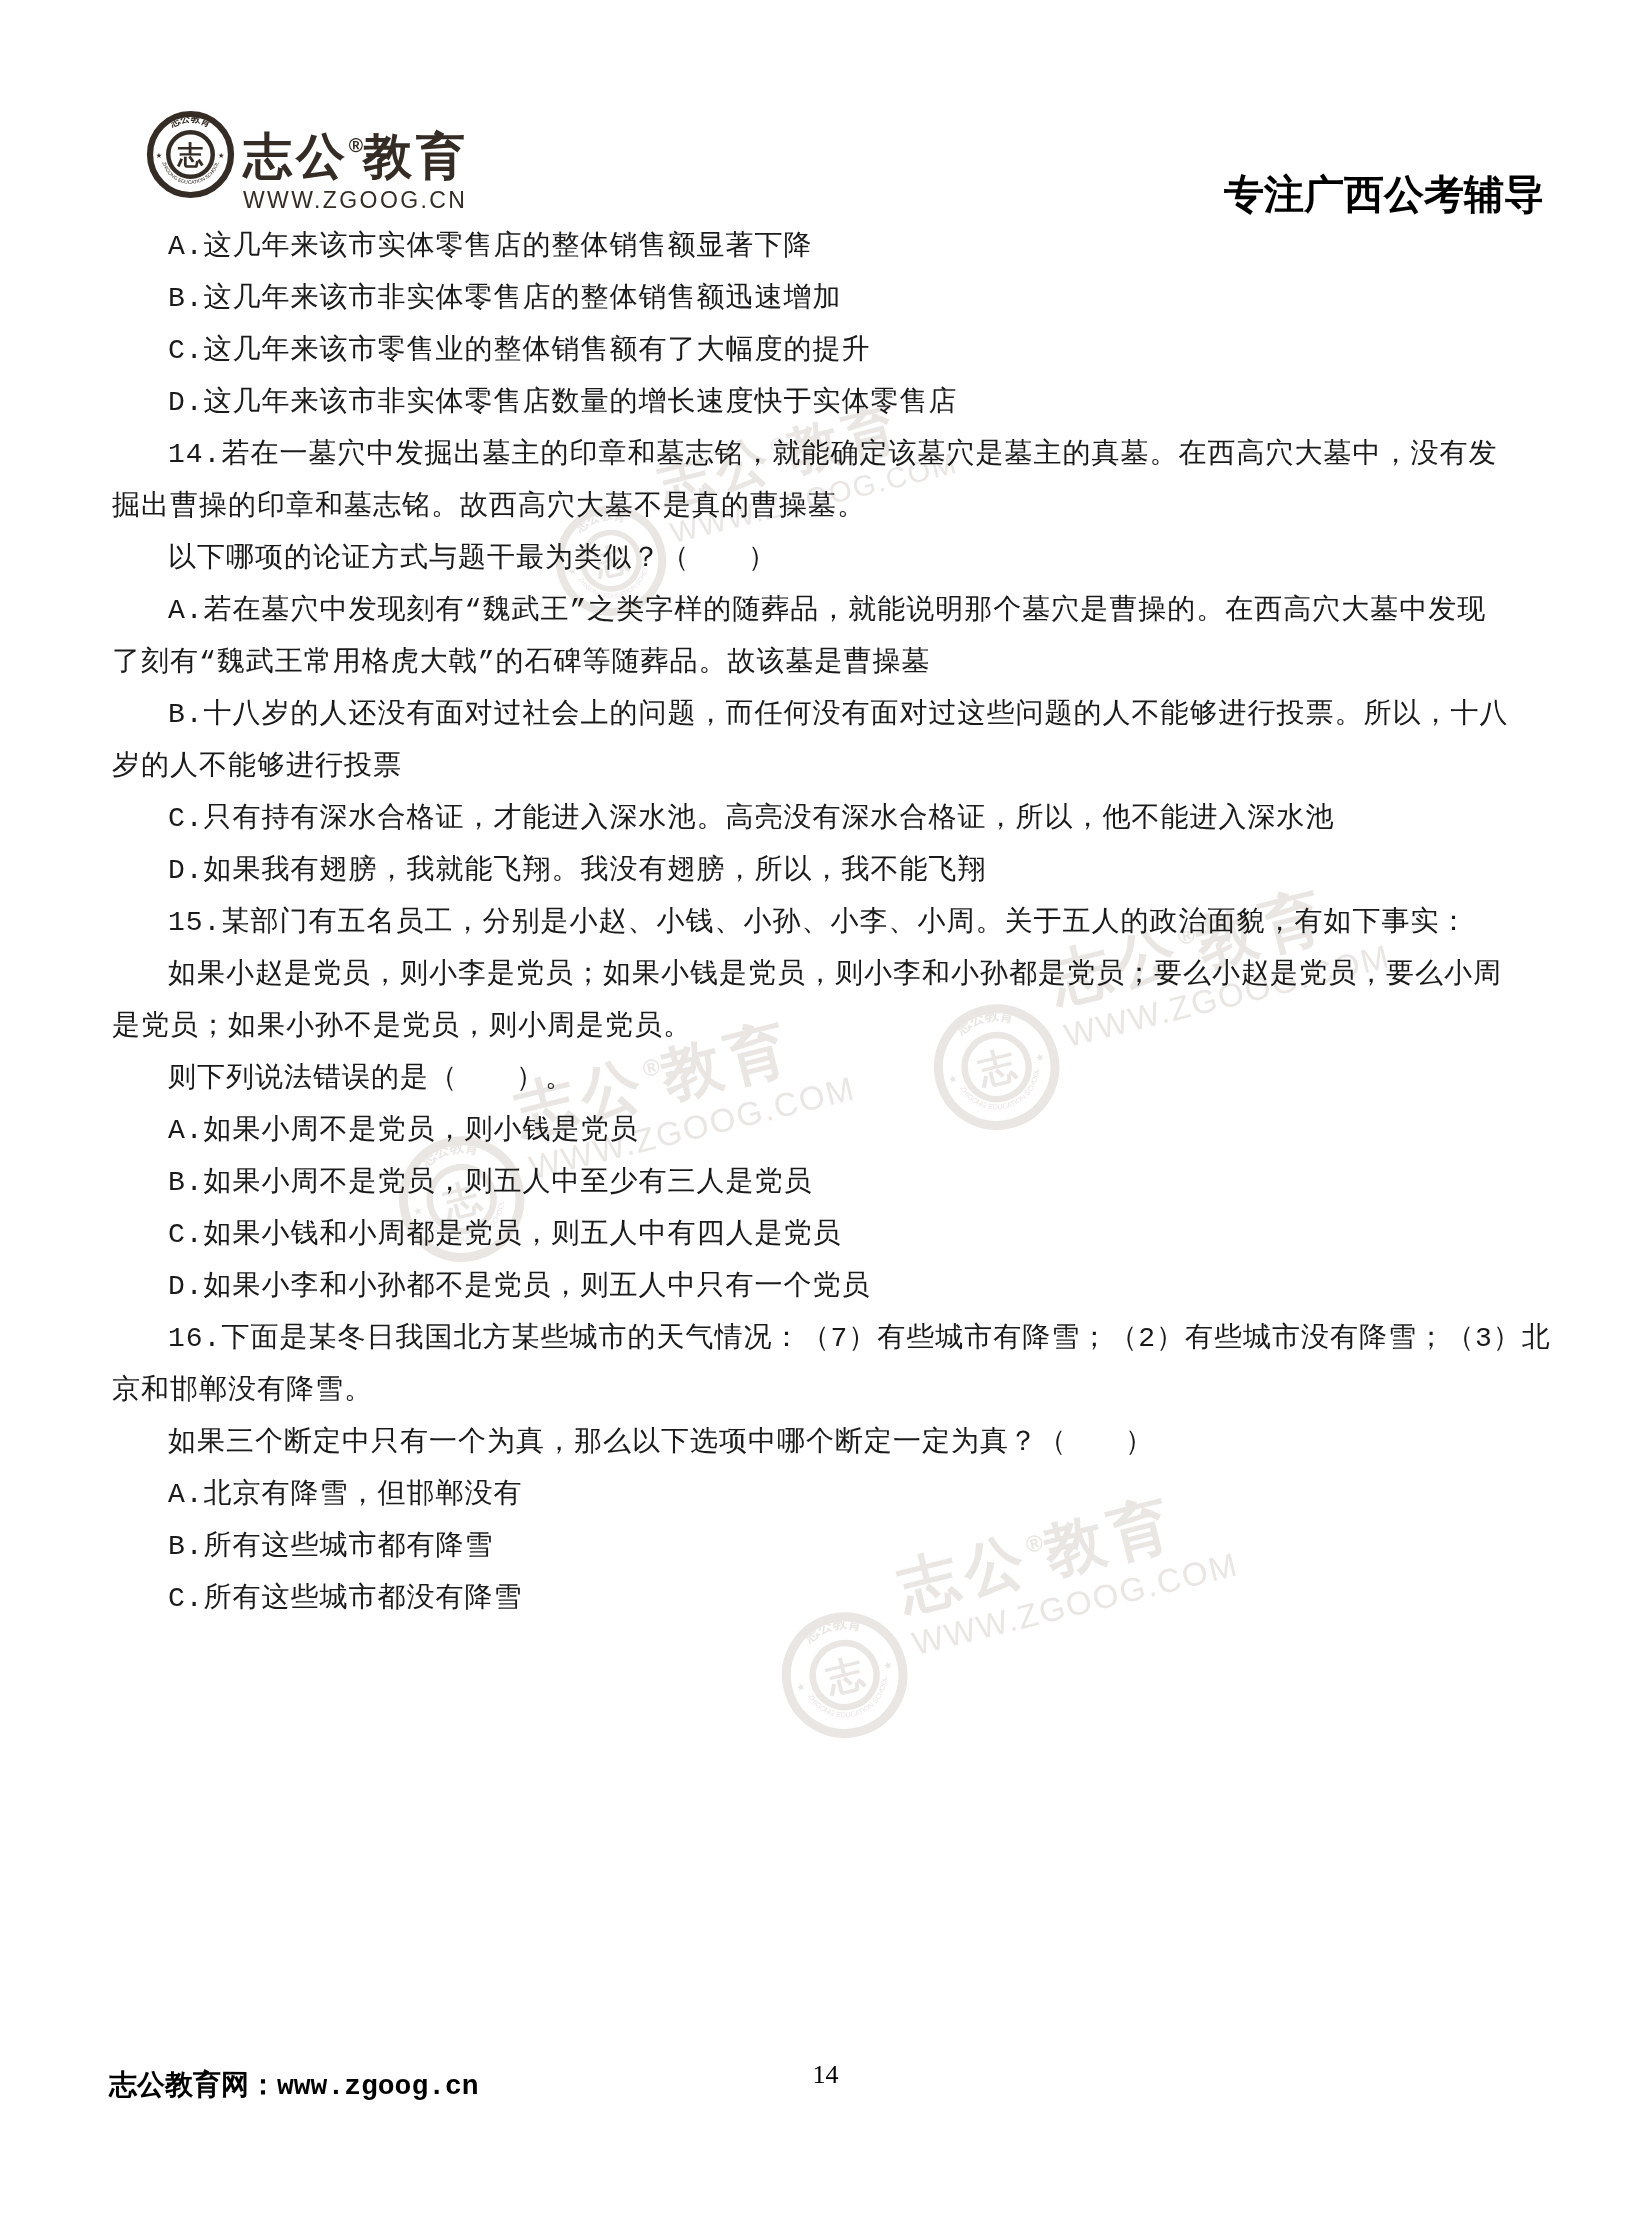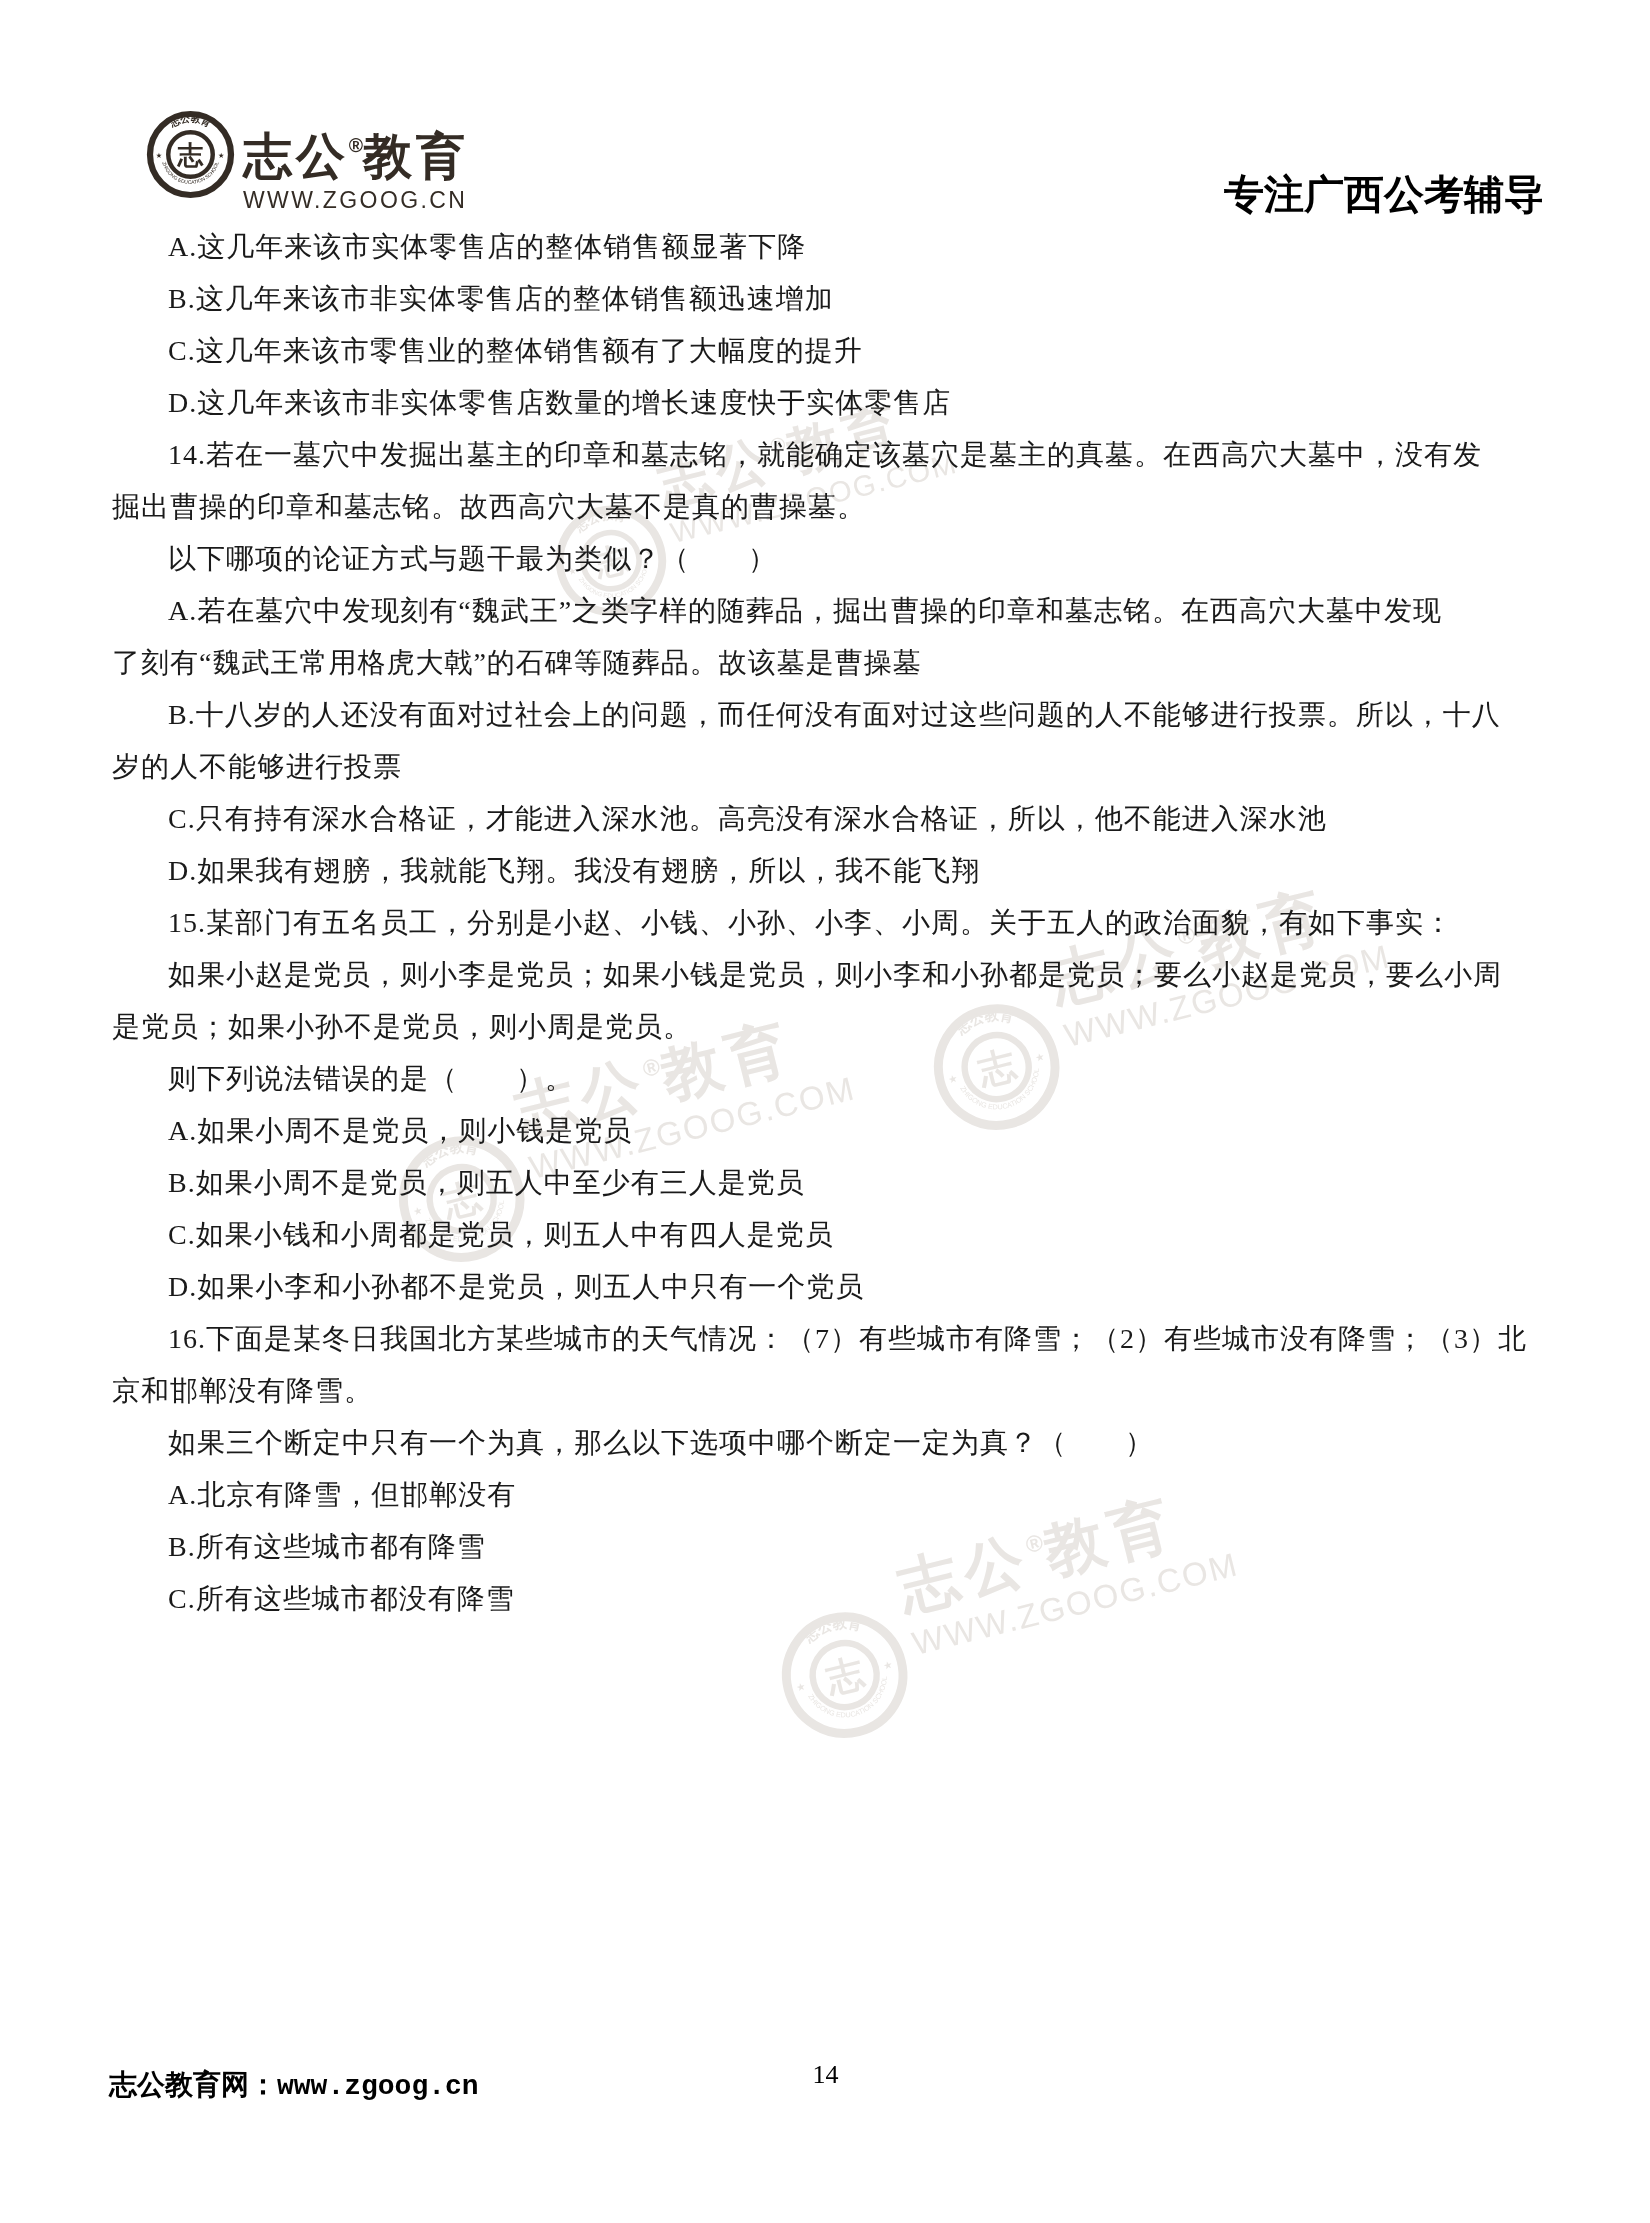--- a/index.html
+++ b/index.html
@@ -47,21 +47,21 @@
     font-family:"Liberation Sans","DejaVu Sans",sans-serif;
     font-size:33px;letter-spacing:1.9px;line-height:39px;margin-top:3.9px;
   }
   .wm1{left:532px;top:477px;transform:rotate(-14deg) scale(0.88);transform-origin:0 0;}
   .wm2{left:907px;top:972px;transform:rotate(-14deg);transform-origin:0 0;}
   .wm3{left:372px;top:1104px;transform:rotate(-14deg);transform-origin:0 0;}
   .wm4{left:755px;top:1580px;transform:rotate(-14deg);transform-origin:0 0;}
 
   
   .body-text{
-    position:absolute;left:112px;top:221px;width:1426px;z-index:2;
+    position:absolute;left:112px;top:221px;width:1426px;z-index:2;font-family:Liberation Mono, monospace;
   }
   .line{
     font-size:28px;line-height:52px;height:52px;
     letter-spacing:1px;white-space:nowrap;
   }
   .line.indent{padding-left:56px;}
 
   
   .footer{position:absolute;left:0;bottom:0;width:100%;height:184px;z-index:3;}
   .footer-site{
@@ -167,21 +167,21 @@
   </div>
 
   <div class="body-text">
       <div class="line indent">A.这几年来该市实体零售店的整体销售额显著下降</div>
       <div class="line indent">B.这几年来该市非实体零售店的整体销售额迅速增加</div>
       <div class="line indent">C.这几年来该市零售业的整体销售额有了大幅度的提升</div>
       <div class="line indent">D.这几年来该市非实体零售店数量的增长速度快于实体零售店</div>
       <div class="line indent">14.若在一墓穴中发掘出墓主的印章和墓志铭，就能确定该墓穴是墓主的真墓。在西高穴大墓中，没有发</div>
       <div class="line">掘出曹操的印章和墓志铭。故西高穴大墓不是真的曹操墓。</div>
       <div class="line indent">以下哪项的论证方式与题干最为类似？（　　）</div>
-      <div class="line indent">A.若在墓穴中发现刻有“魏武王”之类字样的随葬品，掘出曹操的印章和墓志铭。在西高穴大墓中发现</div>
+      <div class="line indent">A.若在墓穴中发现刻有“魏武王”之类字样的随葬品，就能说明那个墓穴是曹操的。在西高穴大墓中发现</div>
       <div class="line">了刻有“魏武王常用格虎大戟”的石碑等随葬品。故该墓是曹操墓</div>
       <div class="line indent">B.十八岁的人还没有面对过社会上的问题，而任何没有面对过这些问题的人不能够进行投票。所以，十八</div>
       <div class="line">岁的人不能够进行投票</div>
       <div class="line indent">C.只有持有深水合格证，才能进入深水池。高亮没有深水合格证，所以，他不能进入深水池</div>
       <div class="line indent">D.如果我有翅膀，我就能飞翔。我没有翅膀，所以，我不能飞翔</div>
       <div class="line indent">15.某部门有五名员工，分别是小赵、小钱、小孙、小李、小周。关于五人的政治面貌，有如下事实：</div>
       <div class="line indent">如果小赵是党员，则小李是党员；如果小钱是党员，则小李和小孙都是党员；要么小赵是党员，要么小周</div>
       <div class="line">是党员；如果小孙不是党员，则小周是党员。</div>
       <div class="line indent">则下列说法错误的是（　　）。</div>
       <div class="line indent">A.如果小周不是党员，则小钱是党员</div>

